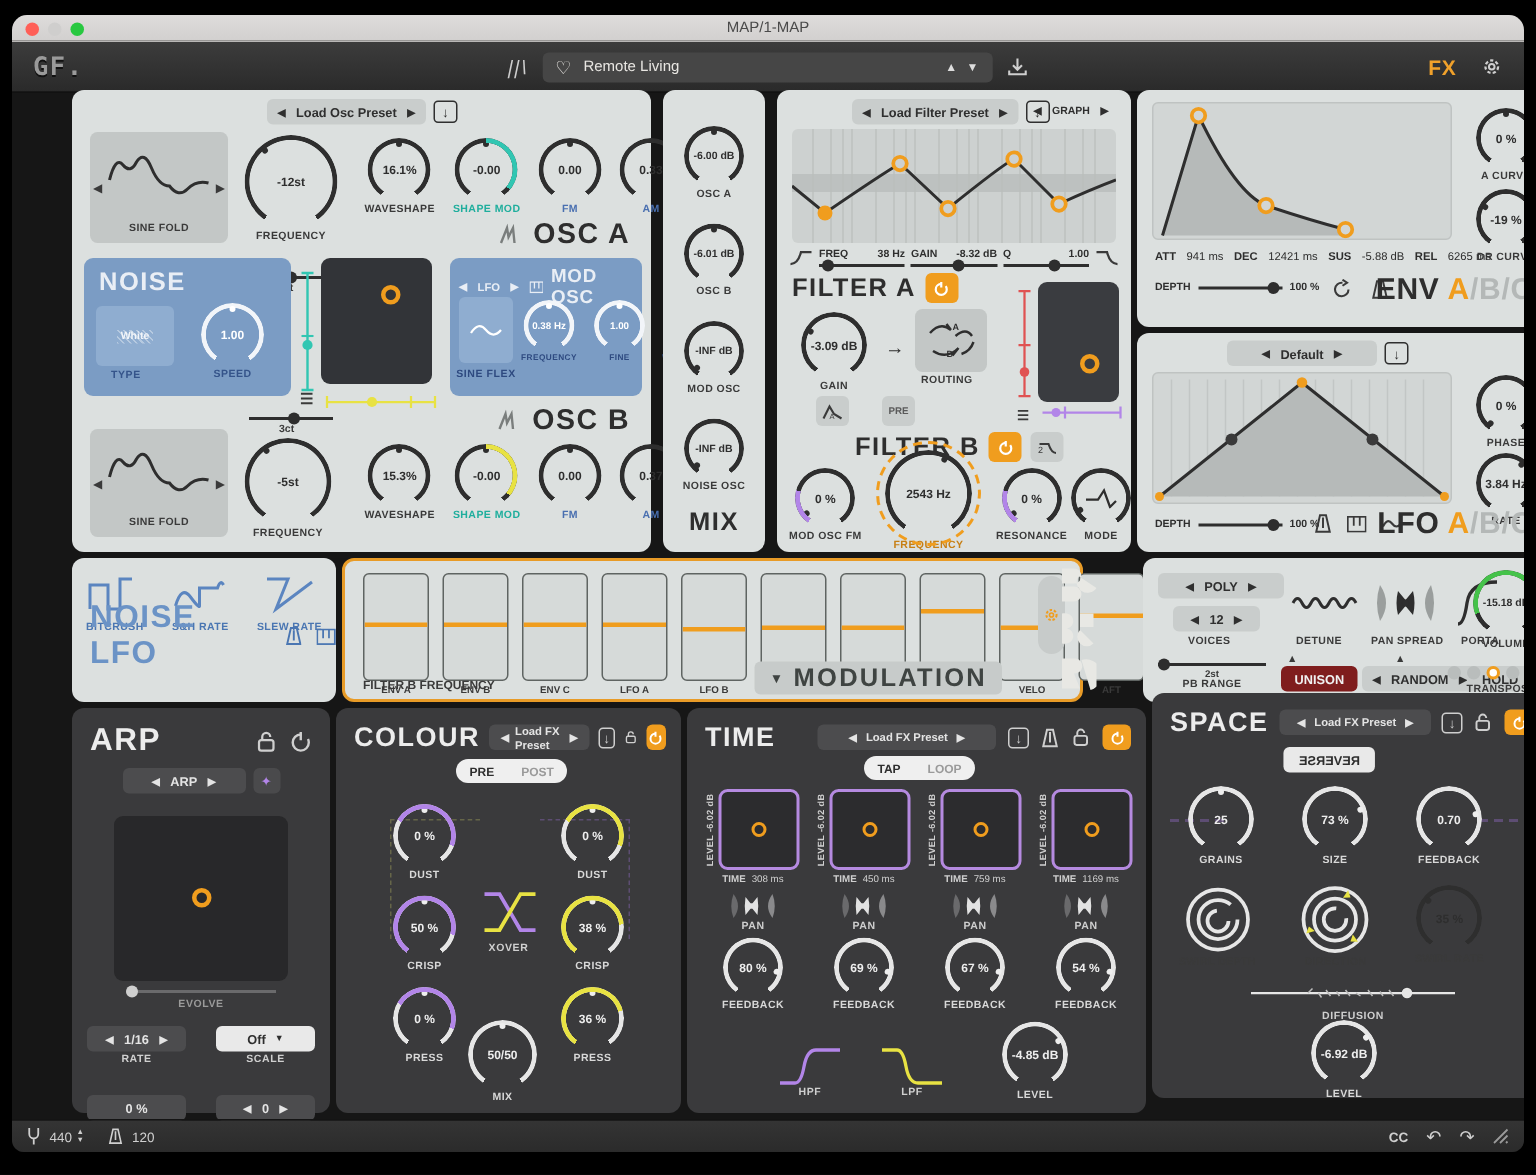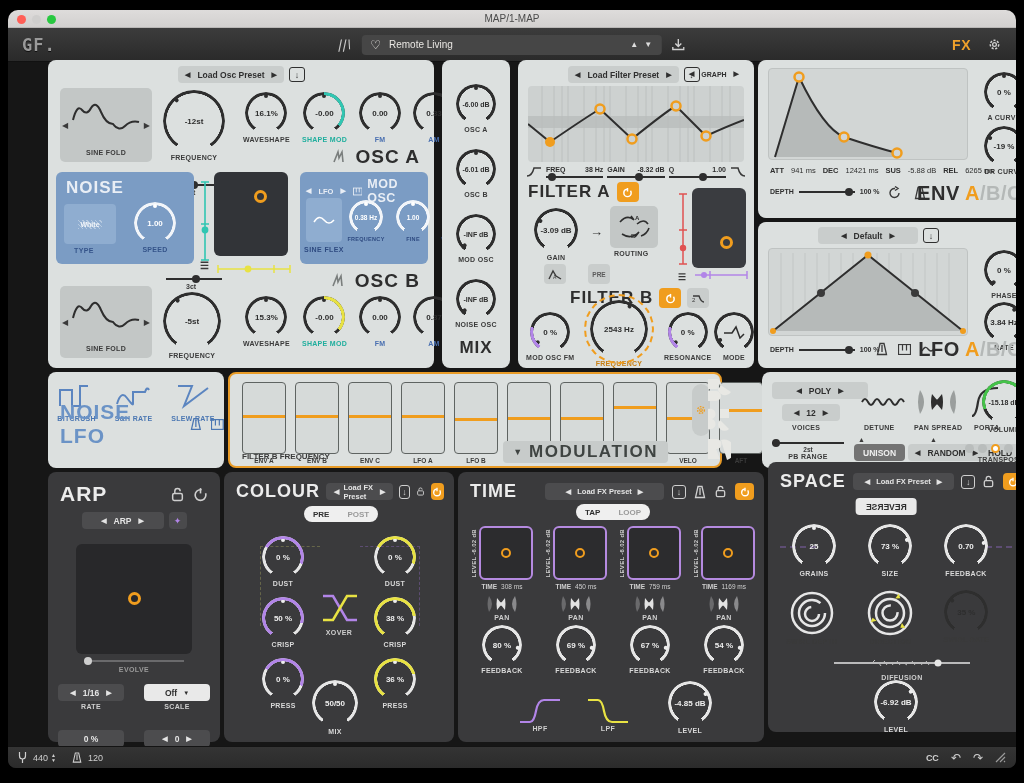--- a/index.html
+++ b/index.html
@@ -776,21 +776,21 @@
       </svg>
     <svg width="26" height="26" viewBox="0 0 26 26">
         <path d="M3 3 c10 -2 10 12 0 10 c10 -2 10 12 0 10 Z M15 3 h9 v9 h-9 Z M15 14 a5.5 5.5 0 1 0 9 9 Z" fill="#e8e8e4"></path>
       </svg>
     <svg width="26" height="26" viewBox="0 0 26 26">
         <path d="M3 3 h9 a5 5 0 0 1 -1 10 l4 10 h-12 Z M16 4 a6 6 0 1 1 6 20 Z" fill="#e8e8e4"></path>
       </svg>
   </div>
 
   <div class="panel" style="left:730px; top:362px; width:270px; height:96px;">
-    <div class="stepper" style="position:absolute; left:10px; top:10px; width:96px;">
+    <div class="stepper" style="position:absolute; left:10px; top:10px; width:84px;">
       <span class="ar">◀</span>
         <span>POLY</span>
         <span class="ar">▶</span>
     </div>
     <div class="stepper" style="position:absolute; left:20px; top:32px; width:58px;">
       <span class="ar">◀</span>
         <span>12</span>
         <span class="ar">▶</span>
     </div>
     <div class="kl" style="position:absolute; left:30px; top:52px;">VOICES</div>
@@ -821,21 +821,21 @@
     </div>
 
     <div style="position:absolute; left:10px; top:70px; width:72px;">
       <div class="hslider">
           <span class="knb" style="left:0;"></span>
         </div>
       <div style="text-align:center; font-size:6.5px; font-weight:700; color:#3a3a3a; margin-top:2px;">2st</div>
       <div class="kl" style="text-align:center;">PB RANGE</div>
     </div>
     <div style="position:absolute; left:96px; top:64px; font-size:7px; color:#3a3a3a;">▲</div>
-    <div class="stepper" style="position:absolute; left:92px; top:72px; background:#737373; color:#f0f0f0; padding:0 9px;">
+    <div class="stepper" style="position:absolute; left:92px; top:72px; background:#7f1d1d; color:#f0f0f0; padding:0 9px;">
       <span>UNISON</span>
     </div>
     <div style="position:absolute; left:168px; top:64px; font-size:7px; color:#3a3a3a;">▲</div>
     <div class="stepper" style="position:absolute; left:146px; top:72px;">
       <span class="ar">◀</span>
         <span>RANDOM</span>
         <span class="ar">▶</span>
     </div>
     <div class="stepper" style="position:absolute; left:216px; top:72px; padding:0 10px;">
       <span>HOLD</span>

